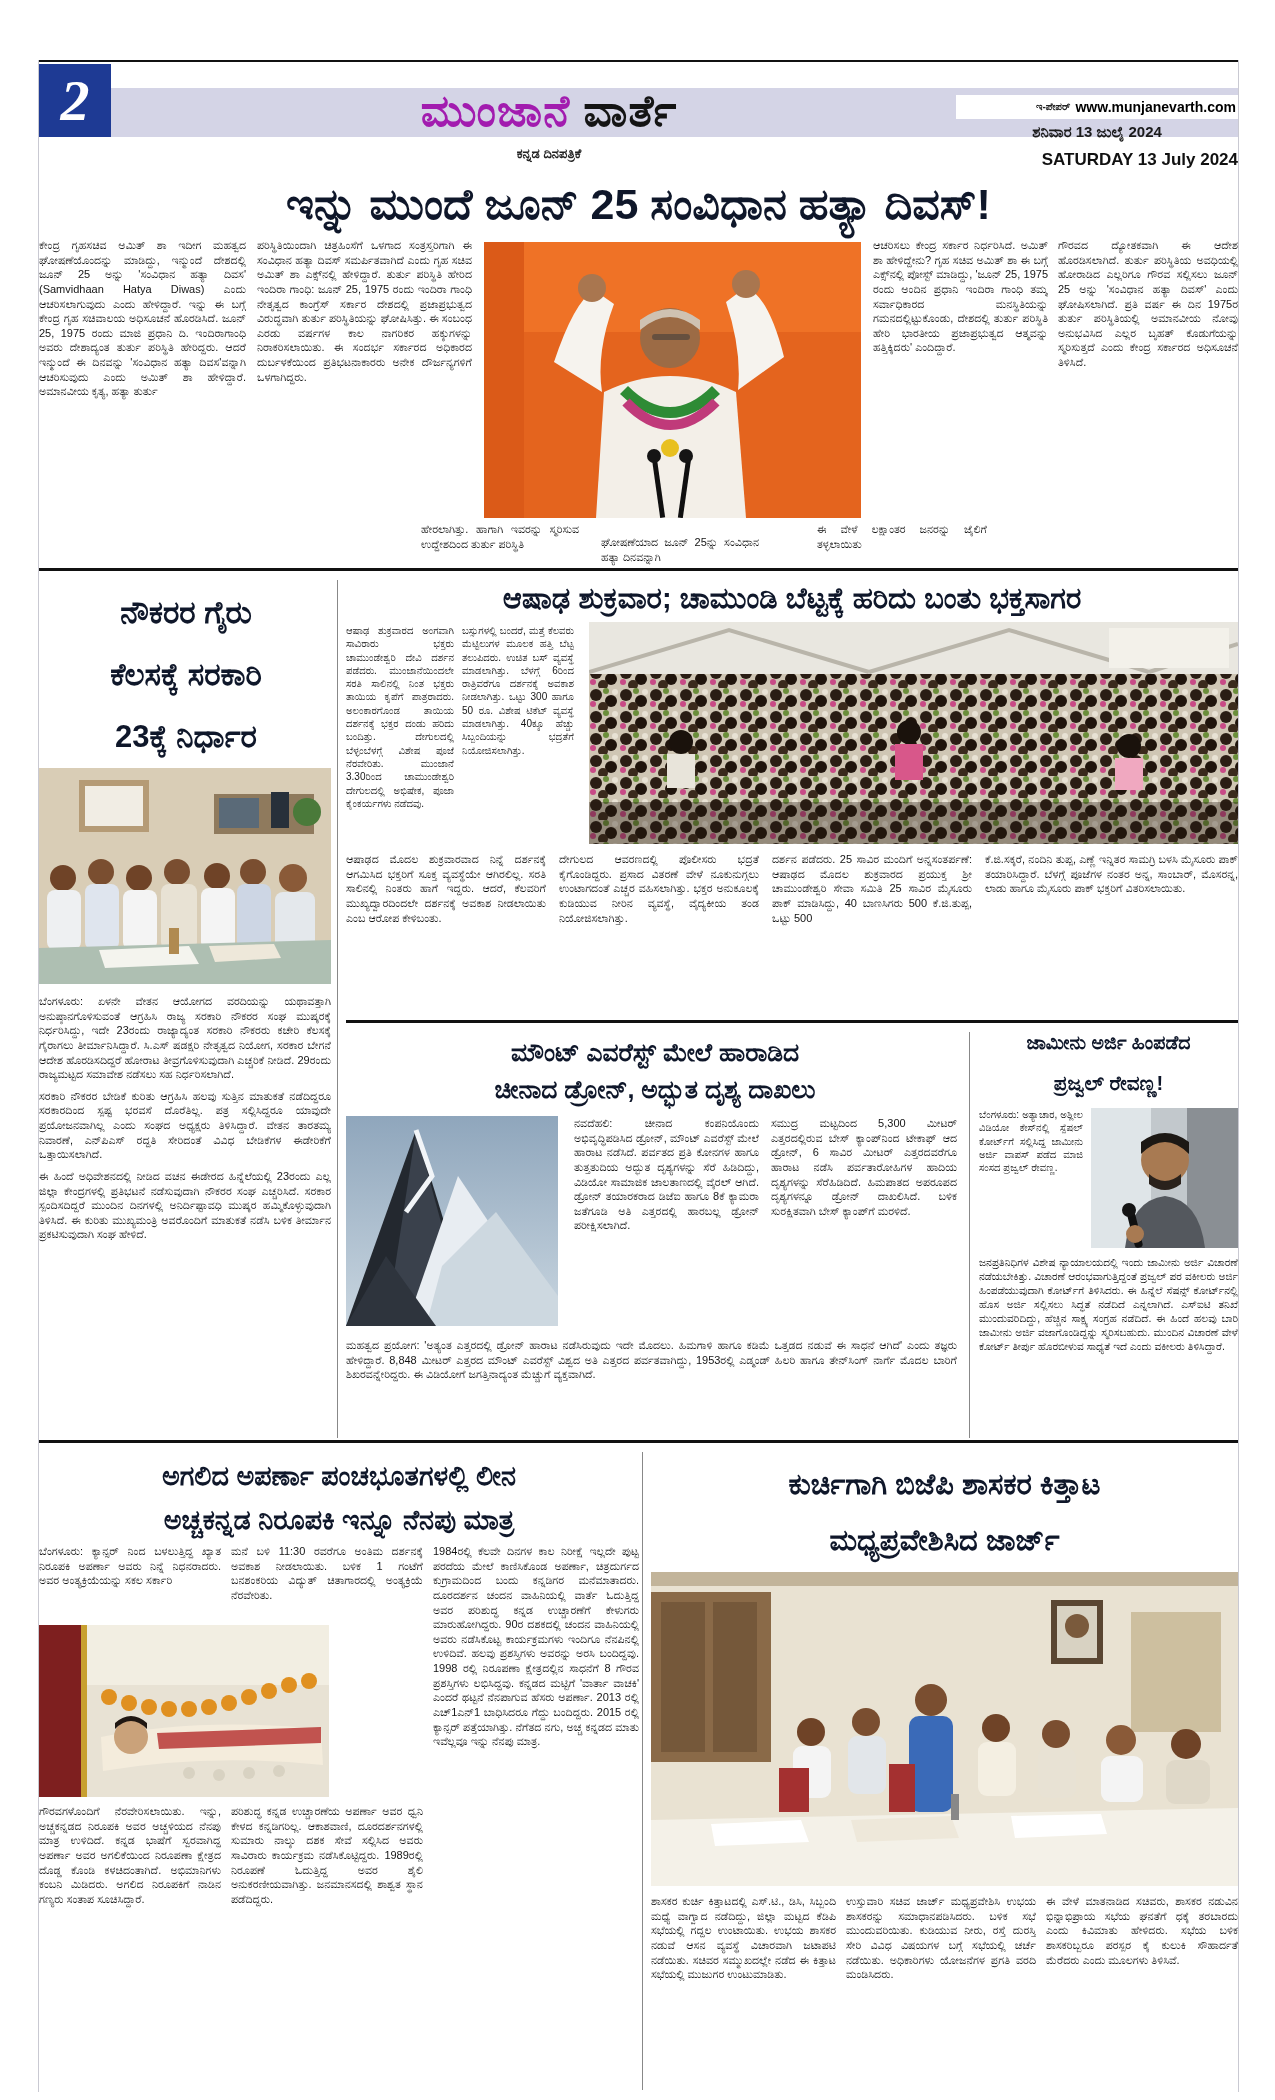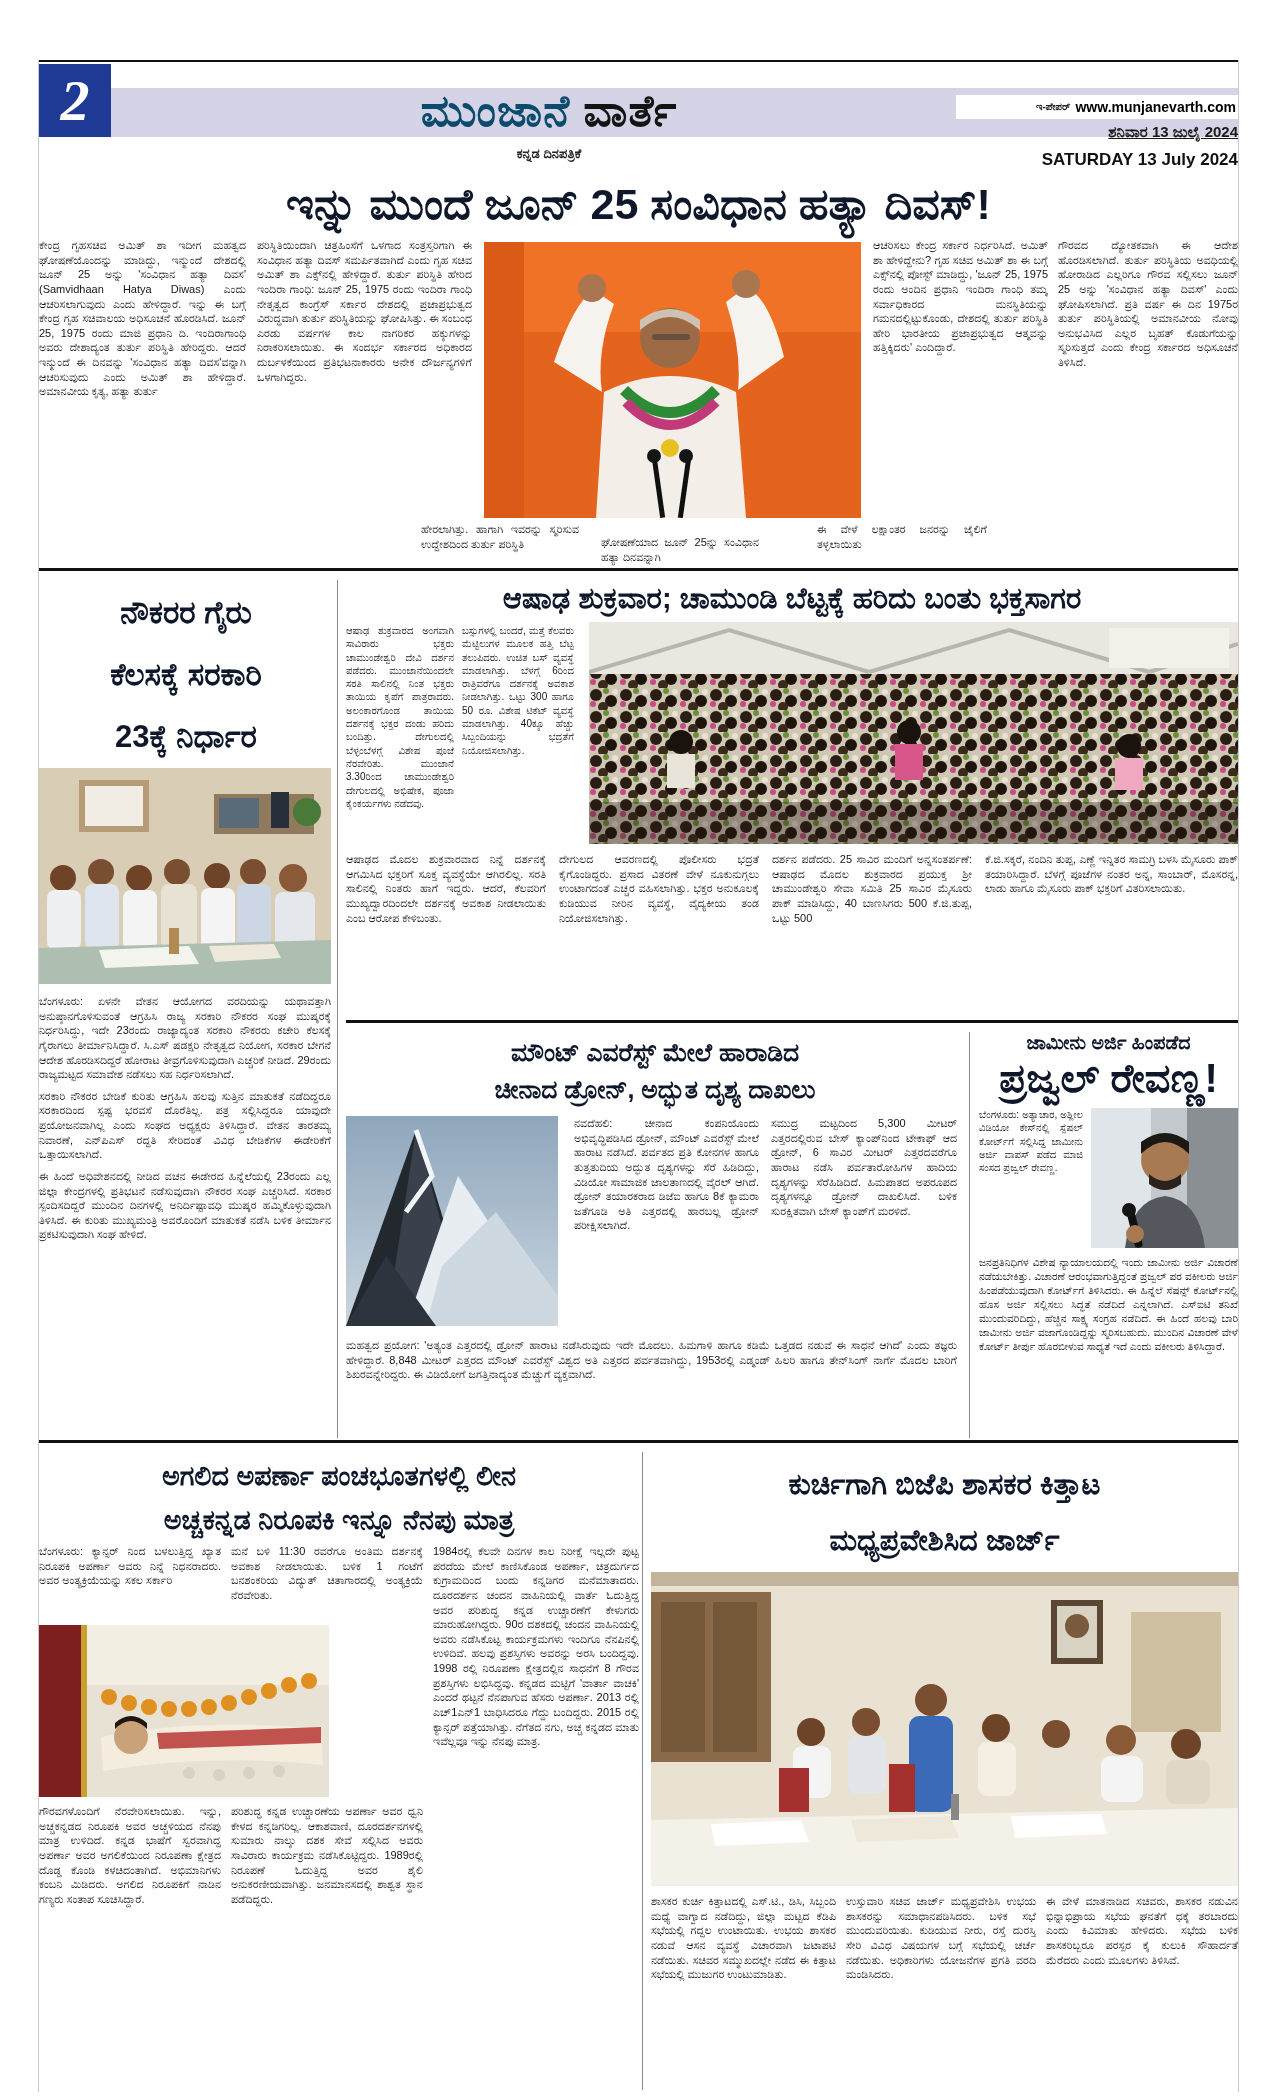--- a/index.html
+++ b/index.html
@@ -24,29 +24,29 @@
 <div class="page">
 
   <div class="abs rule-h" style="left:0;top:0;width:1199px;height:2px;"></div>
   <div class="abs" style="left:0;top:28px;width:1199px;height:49px;background:#d4d4e6;"></div>
   <div class="abs" style="left:0;top:4px;width:72px;height:73px;background:#1e3a94;color:#fff;
        font-family:'Liberation Serif',serif;font-weight:700;font-style:italic;font-size:58px;
        display:flex;align-items:center;justify-content:center;">
     <span>2</span>
   </div>
   <div class="abs center" style="left:300px;top:26px;width:420px;font-size:44px;font-weight:700;letter-spacing:1px;white-space:nowrap;">
-    <span style="color:#0c4a6e;">ಮುಂಜಾನೆ</span>
+    <span style="color:#a21caf;">ಮುಂಜಾನೆ</span>
     <span style="color:#141414;">ವಾರ್ತೆ</span>
   </div>
   <div class="abs center" style="left:300px;top:86px;width:420px;font-size:13px;font-weight:700;color:#222;">ಕನ್ನಡ ದಿನಪತ್ರಿಕೆ</div>
   <div class="abs" style="left:917px;top:35px;width:282px;height:24px;background:#ffffff;display:flex;align-items:center;justify-content:flex-end;gap:5px;padding-right:2px;box-sizing:border-box;">
     <span style="font-size:10px;font-weight:700;color:#222;">ಇ-ಪೇಪರ್</span>
     <span style="font-size:14px;font-weight:700;color:#000;">www.munjanevarth.com</span>
   </div>
-  <div class="abs" style="left:917px;top:63px;width:282px;text-align:right;font-size:15px;font-weight:700;color:#1a1a1a;text-decoration:underline;">ಶನಿವಾರ 13 ಜುಲೈ 2024</div>
+  <div class="abs" style="left:917px;top:63px;width:282px;text-align:center;font-size:15px;font-weight:700;color:#1a1a1a;">ಶನಿವಾರ 13 ಜುಲೈ 2024</div>
   <div class="abs" style="left:917px;top:90px;width:282px;text-align:right;font-size:17px;font-weight:700;color:#111;">SATURDAY 13 July 2024</div>
 
   <div class="abs headline center" style="left:0;top:120px;width:1199px;font-size:43px;white-space:nowrap;">ಇನ್ನು ಮುಂದೆ ಜೂನ್ 25 ಸಂವಿಧಾನ ಹತ್ಯಾ ದಿವಸ್!</div>
 
   <div class="abs body-text" style="left:0;top:178px;width:207px;height:326px;overflow:hidden;">ಕೇಂದ್ರ ಗೃಹಸಚಿವ ಅಮಿತ್ ಶಾ ಇದೀಗ ಮಹತ್ವದ ಘೋಷಣೆಯೊಂದನ್ನು ಮಾಡಿದ್ದು, ಇನ್ಮುಂದೆ ದೇಶದಲ್ಲಿ ಜೂನ್ 25 ಅನ್ನು 'ಸಂವಿಧಾನ ಹತ್ಯಾ ದಿವಸ' (Samvidhaan Hatya Diwas) ಎಂದು ಆಚರಿಸಲಾಗುವುದು ಎಂದು ಹೇಳಿದ್ದಾರೆ. ಇನ್ನು ಈ ಬಗ್ಗೆ ಕೇಂದ್ರ ಗೃಹ ಸಚಿವಾಲಯ ಅಧಿಸೂಚನೆ ಹೊರಡಿಸಿದೆ. ಜೂನ್ 25, 1975 ರಂದು ಮಾಜಿ ಪ್ರಧಾನಿ ದಿ. ಇಂದಿರಾಗಾಂಧಿ ಅವರು ದೇಶಾದ್ಯಂತ ತುರ್ತು ಪರಿಸ್ಥಿತಿ ಹೇರಿದ್ದರು. ಆದರೆ ಇನ್ಮುಂದೆ ಈ ದಿನವನ್ನು 'ಸಂವಿಧಾನ ಹತ್ಯಾ ದಿವಸ'ವನ್ನಾಗಿ ಆಚರಿಸುವುದು ಎಂದು ಅಮಿತ್ ಶಾ ಹೇಳಿದ್ದಾರೆ. ಅಮಾನವೀಯ ಕೃತ್ಯ, ಹತ್ಯಾ ತುರ್ತು</div>
   <div class="abs body-text" style="left:218px;top:178px;width:215px;height:326px;overflow:hidden;">ಪರಿಸ್ಥಿತಿಯಿಂದಾಗಿ ಚಿತ್ರಹಿಂಸೆಗೆ ಒಳಗಾದ ಸಂತ್ರಸ್ತರಿಗಾಗಿ ಈ ಸಂವಿಧಾನ ಹತ್ಯಾ ದಿವಸ್ ಸಮರ್ಪಿತವಾಗಿದೆ ಎಂದು ಗೃಹ ಸಚಿವ ಅಮಿತ್ ಶಾ ಎಕ್ಸ್‌ನಲ್ಲಿ ಹೇಳಿದ್ದಾರೆ. ತುರ್ತು ಪರಿಸ್ಥಿತಿ ಹೇರಿದ ಇಂದಿರಾ ಗಾಂಧಿ: ಜೂನ್ 25, 1975 ರಂದು ಇಂದಿರಾ ಗಾಂಧಿ ನೇತೃತ್ವದ ಕಾಂಗ್ರೆಸ್ ಸರ್ಕಾರ ದೇಶದಲ್ಲಿ ಪ್ರಜಾಪ್ರಭುತ್ವದ ವಿರುದ್ಧವಾಗಿ ತುರ್ತು ಪರಿಸ್ಥಿತಿಯನ್ನು ಘೋಷಿಸಿತ್ತು. ಈ ಸಂಬಂಧ ಎರಡು ವರ್ಷಗಳ ಕಾಲ ನಾಗರಿಕರ ಹಕ್ಕುಗಳನ್ನು ನಿರಾಕರಿಸಲಾಯಿತು. ಈ ಸಂದರ್ಭ ಸರ್ಕಾರದ ಅಧಿಕಾರದ ದುರ್ಬಳಕೆಯಿಂದ ಪ್ರತಿಭಟನಾಕಾರರು ಅನೇಕ ದೌರ್ಜನ್ಯಗಳಿಗೆ ಒಳಗಾಗಿದ್ದರು.</div>
 
   <div class="abs" style="left:445px;top:182px;width:377px;height:276px;">
     <svg width="377" height="276" viewBox="0 0 377 276">
       <rect width="377" height="276" fill="#e4641e"></rect>
@@ -201,21 +201,21 @@
       <polygon points="0,210 40,140 90,210" fill="#2e343d"></polygon>
     </svg>
   </div>
 
   <div class="abs body-text" style="left:535px;top:1056px;width:185px;height:214px;overflow:hidden;">ನವದೆಹಲಿ: ಚೀನಾದ ಕಂಪನಿಯೊಂದು ಅಭಿವೃದ್ಧಿಪಡಿಸಿದ ಡ್ರೋನ್, ಮೌಂಟ್ ಎವರೆಸ್ಟ್ ಮೇಲೆ ಹಾರಾಟ ನಡೆಸಿದೆ. ಪರ್ವತದ ಪ್ರತಿ ಕೋನಗಳ ಹಾಗೂ ತುತ್ತತುದಿಯ ಅದ್ಭುತ ದೃಶ್ಯಗಳನ್ನು ಸೆರೆ ಹಿಡಿದಿದ್ದು, ವಿಡಿಯೋ ಸಾಮಾಜಿಕ ಜಾಲತಾಣದಲ್ಲಿ ವೈರಲ್ ಆಗಿದೆ. ಡ್ರೋನ್ ತಯಾರಕರಾದ ಡಿಜೆಐ ಹಾಗೂ 8ಕೆ ಕ್ಯಾಮರಾ ಜತೆಗೂಡಿ ಅತಿ ಎತ್ತರದಲ್ಲಿ ಹಾರಬಲ್ಲ ಡ್ರೋನ್ ಪರೀಕ್ಷಿಸಲಾಗಿದೆ.</div>
   <div class="abs body-text" style="left:732px;top:1056px;width:186px;height:214px;overflow:hidden;">ಸಮುದ್ರ ಮಟ್ಟದಿಂದ 5,300 ಮೀಟರ್ ಎತ್ತರದಲ್ಲಿರುವ ಬೇಸ್ ಕ್ಯಾಂಪ್‌ನಿಂದ ಟೇಕಾಫ್ ಆದ ಡ್ರೋನ್, 6 ಸಾವಿರ ಮೀಟರ್ ಎತ್ತರದವರೆಗೂ ಹಾರಾಟ ನಡೆಸಿ ಪರ್ವತಾರೋಹಿಗಳ ಹಾದಿಯ ದೃಶ್ಯಗಳನ್ನು ಸೆರೆಹಿಡಿದಿದೆ. ಹಿಮಪಾತದ ಅಪರೂಪದ ದೃಶ್ಯಗಳನ್ನೂ ಡ್ರೋನ್ ದಾಖಲಿಸಿದೆ. ಬಳಿಕ ಸುರಕ್ಷಿತವಾಗಿ ಬೇಸ್ ಕ್ಯಾಂಪ್‌ಗೆ ಮರಳಿದೆ.</div>
   <div class="abs body-text" style="left:307px;top:1278px;width:611px;height:96px;overflow:hidden;">ಮಹತ್ವದ ಪ್ರಯೋಗ: 'ಅತ್ಯಂತ ಎತ್ತರದಲ್ಲಿ ಡ್ರೋನ್ ಹಾರಾಟ ನಡೆಸಿರುವುದು ಇದೇ ಮೊದಲು. ಹಿಮಗಾಳಿ ಹಾಗೂ ಕಡಿಮೆ ಒತ್ತಡದ ನಡುವೆ ಈ ಸಾಧನೆ ಆಗಿದೆ' ಎಂದು ತಜ್ಞರು ಹೇಳಿದ್ದಾರೆ. 8,848 ಮೀಟರ್ ಎತ್ತರದ ಮೌಂಟ್ ಎವರೆಸ್ಟ್ ವಿಶ್ವದ ಅತಿ ಎತ್ತರದ ಪರ್ವತವಾಗಿದ್ದು, 1953ರಲ್ಲಿ ಎಡ್ಮಂಡ್ ಹಿಲರಿ ಹಾಗೂ ತೇನ್‌ಸಿಂಗ್ ನಾರ್ಗೆ ಮೊದಲ ಬಾರಿಗೆ ಶಿಖರವನ್ನೇರಿದ್ದರು. ಈ ವಿಡಿಯೋಗೆ ಜಗತ್ತಿನಾದ್ಯಂತ ಮೆಚ್ಚುಗೆ ವ್ಯಕ್ತವಾಗಿದೆ.</div>
 
   <div class="abs headline center" style="left:940px;top:972px;width:259px;">
     <div style="font-size:19px;">ಜಾಮೀನು ಅರ್ಜಿ ಹಿಂಪಡೆದ</div>
-    <div style="font-size:40px;margin-top:2px;">ಪ್ರಜ್ವಲ್ ರೇವಣ್ಣ!</div>
+    <div style="font-size:20px;margin-top:18px;">ಪ್ರಜ್ವಲ್ ರೇವಣ್ಣ!</div>
   </div>
 
   <div class="abs body-text" style="left:940px;top:1048px;width:104px;height:142px;overflow:hidden;font-size:10px;">ಬೆಂಗಳೂರು: ಅತ್ಯಾಚಾರ, ಅಶ್ಲೀಲ ವಿಡಿಯೋ ಕೇಸ್‌ನಲ್ಲಿ ಸ್ಪೆಷಲ್ ಕೋರ್ಟ್‌ಗೆ ಸಲ್ಲಿಸಿದ್ದ ಜಾಮೀನು ಅರ್ಜಿ ವಾಪಸ್ ಪಡೆದ ಮಾಜಿ ಸಂಸದ ಪ್ರಜ್ವಲ್ ರೇವಣ್ಣ.</div>
 
   <div class="abs" style="left:1052px;top:1048px;width:147px;height:140px;">
     <svg width="147" height="140" viewBox="0 0 147 140">
       <rect width="147" height="140" fill="#c2c8cc"></rect>
       <rect width="60" height="140" fill="#dfe5e8"></rect>
       <rect x="96" y="0" width="51" height="140" fill="#8a8f94"></rect>
       <circle cx="74" cy="52" r="24" fill="#a87a52"></circle>

